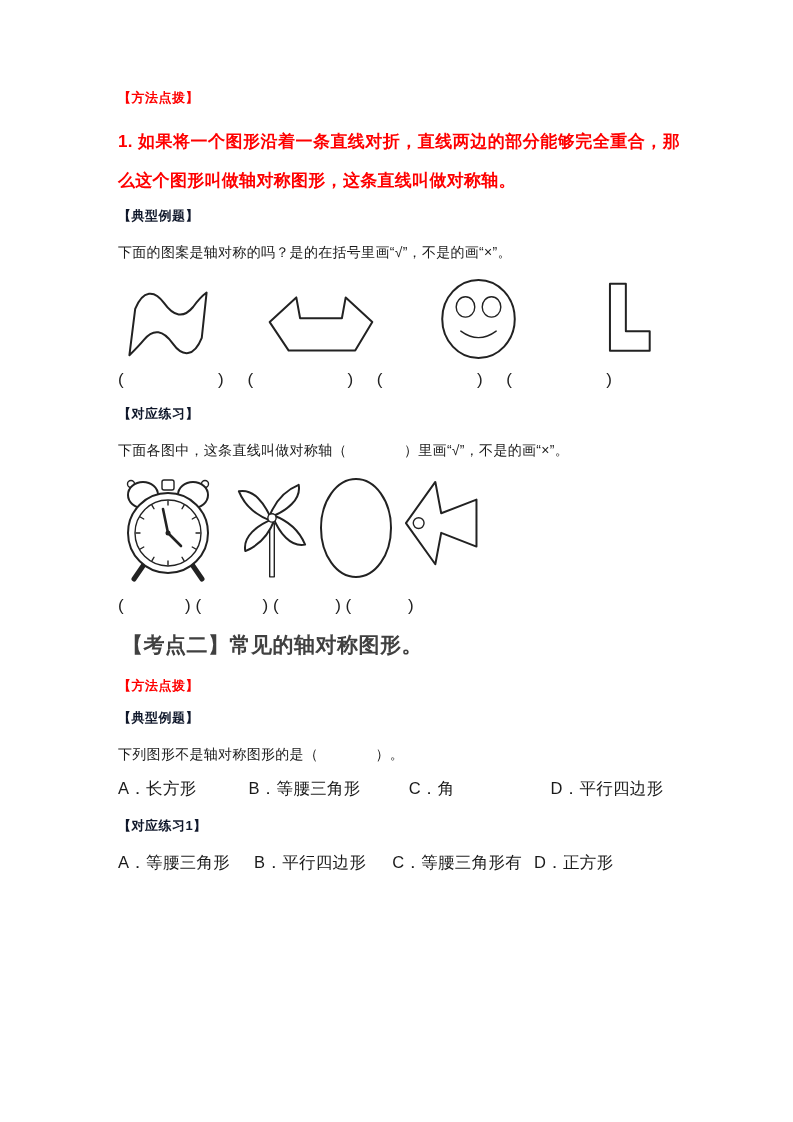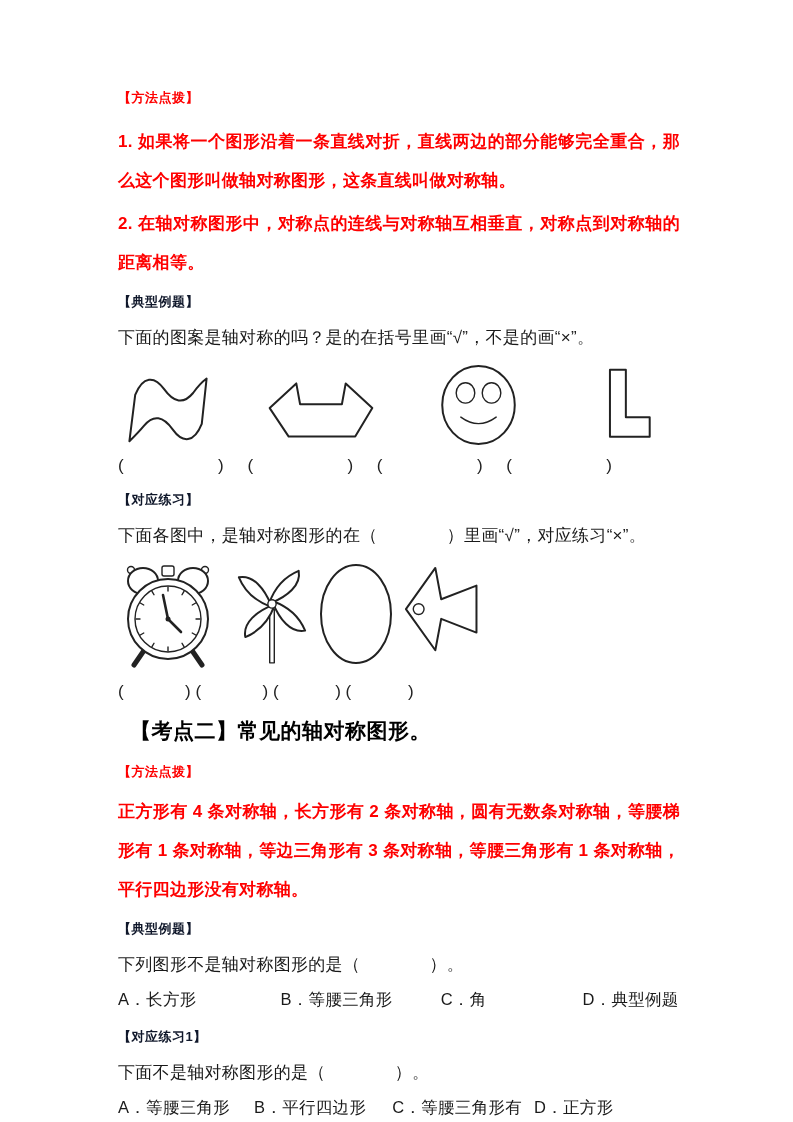--- a/index.html
+++ b/index.html
@@ -5,48 +5,47 @@
   html,body{margin:0;padding:0;}
   body{
     width:793px;height:1122px;background:#ffffff;position:relative;overflow:hidden;
     font-family:"Liberation Sans","DejaVu Sans",sans-serif;color:#1a1a1a;
   }
   .content{position:absolute;left:118px;top:86px;width:562px;}
   .hdr{font-size:13px;font-weight:bold;line-height:24px;margin:0 0 12px 0;letter-spacing:.5px;}
   .hdr.red{color:#fe0000;}
   .hdr.blk{color:#0f172a;}
   .red-para{color:#fe0000;font-weight:bold;font-size:17px;line-height:39px;margin:0 0 4px 0;text-align:justify;letter-spacing:.3px;}
-  .q{font-size:17px;line-height:24px;margin:0 0 10px 0;letter-spacing:.3px;}
+  .q{font-size:14px;line-height:24px;margin:0 0 10px 0;letter-spacing:.3px;}
   .shape-row{position:relative;margin:4px 0 4px 0;}
   .shape-row.r1{height:90px;}
   .shape-row.r2{height:118px;}
   .shape{position:absolute;}
   .parens{font-size:17px;color:#222;white-space:pre;line-height:24px;margin:2px 0 10px 0;}
   .mc{display:flex;font-size:16.5px;line-height:24px;margin:4px 0 14px 0;letter-spacing:.3px;}
-  .mc1 .opt:nth-child(1){margin-right:84px;}
+  .mc1 .opt:nth-child(1){margin-right:52px;}
   .mc1 .opt:nth-child(2){margin-right:48px;}
   .mc1 .opt:nth-child(3){margin-right:96px;}
   .mc2 .opt:nth-child(1){margin-right:24px;}
   .mc2 .opt:nth-child(2){margin-right:26px;}
   .mc2 .opt:nth-child(3){margin-right:12px;}
-  .blue-hdr{color:#000000;font-size:21px;font-weight:bold;line-height:30px;margin:10px 0 14px 12px;letter-spacing:.5px;}
+  .blue-hdr{color:#404040;font-size:21px;font-weight:bold;line-height:30px;margin:10px 0 14px 4px;letter-spacing:.5px;}
   svg{display:block;}
   svg *{vector-effect:non-scaling-stroke;}
   .ln{stroke:#222;fill:none;stroke-width:2;stroke-linejoin:round;stroke-linecap:round;}
   .lnw{stroke:#222;fill:#fff;stroke-width:2;stroke-linejoin:round;stroke-linecap:round;}
   .thin{stroke-width:1.4;}
 </style>
 </head>
 <body>
 
 <div class="content">
 
   <div class="hdr red">【方法点拨】</div>
   <p class="red-para">1. 如果将一个图形沿着一条直线对折，直线两边的部分能够完全重合，那么这个图形叫做轴对称图形，这条直线叫做对称轴。</p>
-  <p class="red-para" style="margin-bottom:8px;">2. 在轴对称图形中，对称点的连线与对称轴互相垂直，对称点到对称轴的距离相等。</p>
 
   <div class="hdr blk">【典型例题】</div>
   <p class="q">下面的图案是轴对称的吗？是的在括号里画“√”，不是的画“×”。</p>
 
   <div class="shape-row r1">
     <svg class="shape" style="left:0;top:6px;" width="100" height="82" viewBox="0 0 100 85">
       <path class="ln" d="M10,78 L16,30 C24,10 36,10 46,24 C56,38 66,40 76,28 C81,21 86,16 90,13 L85,60 C77,80 65,80 55,66 C45,52 35,50 25,62 C20,68 14,74 10,78 Z"></path>
     </svg>
     <svg class="shape" style="left:144px;top:12px;" width="118" height="76" viewBox="0 0 120 80">
       <polygon class="ln" points="6,38 34,12 38,34 82,34 86,12 114,38 96,68 26,68"></polygon>
@@ -58,21 +57,21 @@
       <path class="ln thin" d="M31,59 Q50,73 69,59"></path>
     </svg>
     <svg class="shape" style="left:484px;top:3px;" width="53" height="84" viewBox="0 0 60 88">
       <polygon class="ln" points="9,4 27,4 27,58 54,58 54,80 9,80"></polygon>
     </svg>
   </div>
 
   <div class="parens">(                    )     (                    )     (                    )     (                    )</div>
 
   <div class="hdr blk">【对应练习】</div>
-  <p class="q">下面各图中，是轴对称图形的在（　　　　）里画“√”，对应练习“×”。</p>
+  <p class="q">下面各图中，这条直线叫做对称轴（　　　　）里画“√”，不是的画“×”。</p>
 
   <div class="shape-row r2">
     <svg class="shape" style="left:0;top:0;" width="100" height="114" viewBox="0 0 100 112">
       <circle class="lnw thin" cx="13" cy="11" r="3.5"></circle>
       <circle class="lnw thin" cx="87" cy="11" r="3.5"></circle>
       <ellipse class="lnw" cx="25" cy="22" rx="15" ry="13"></ellipse>
       <ellipse class="lnw" cx="75" cy="22" rx="15" ry="13"></ellipse>
       <line class="ln" x1="27" y1="90" x2="16" y2="106" style="stroke-width:5"></line>
       <line class="ln" x1="73" y1="90" x2="84" y2="106" style="stroke-width:5"></line>
       <rect class="lnw thin" x="44" y="7" width="12" height="10" rx="2"></rect>
@@ -113,33 +112,31 @@
       <polygon class="ln" points="4,50 34,8 40,40 76,26 76,74 40,60 34,92"></polygon>
       <circle class="ln thin" cx="17" cy="50" r="5.5"></circle>
     </svg>
   </div>
 
   <div class="parens" style="margin-bottom:12px;">(             ) (             ) (            ) (            )</div>
 
   <div class="blue-hdr">【考点二】常见的轴对称图形。</div>
 
   <div class="hdr red" style="margin-bottom:8px;">【方法点拨】</div>
-  <p class="red-para" style="margin-bottom:8px;">正方形有 4 条对称轴，长方形有 2 条对称轴，圆有无数条对称轴，等腰梯形有 1 条对称轴，等边三角形有 3 条对称轴，等腰三角形有 1 条对称轴，平行四边形没有对称轴。</p>
 
   <div class="hdr blk">【典型例题】</div>
   <p class="q">下列图形不是轴对称图形的是（　　　　）。</p>
   <div class="mc mc1">
     <span class="opt">A．长方形</span>
     <span class="opt">B．等腰三角形</span>
     <span class="opt">C．角</span>
-    <span class="opt">D．典型例题</span>
+    <span class="opt">D．平行四边形</span>
   </div>
 
   <div class="hdr blk">【对应练习1】</div>
-  <p class="q">下面不是轴对称图形的是（　　　　）。</p>
   <div class="mc mc2">
     <span class="opt">A．等腰三角形</span>
     <span class="opt">B．平行四边形</span>
     <span class="opt">C．等腰三角形有</span>
     <span class="opt">D．正方形</span>
   </div>
 
 </div>
 
 </body></html>

